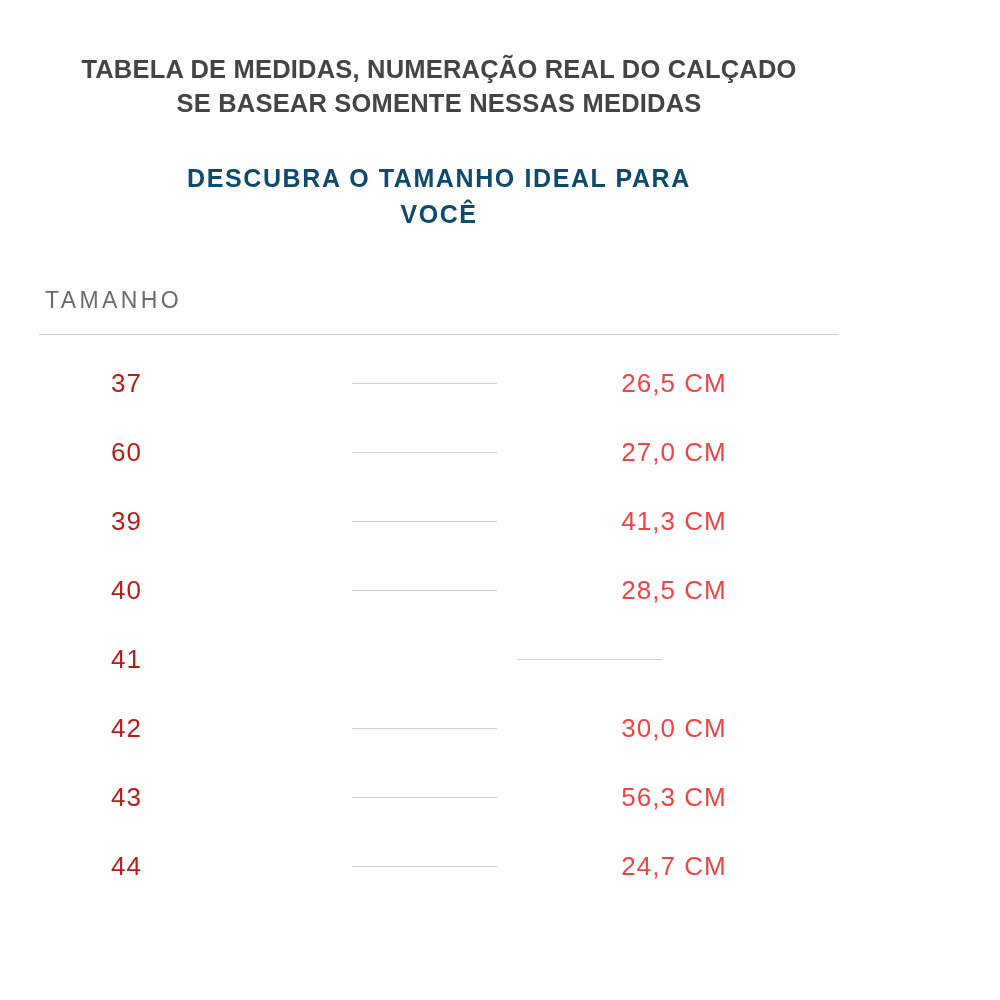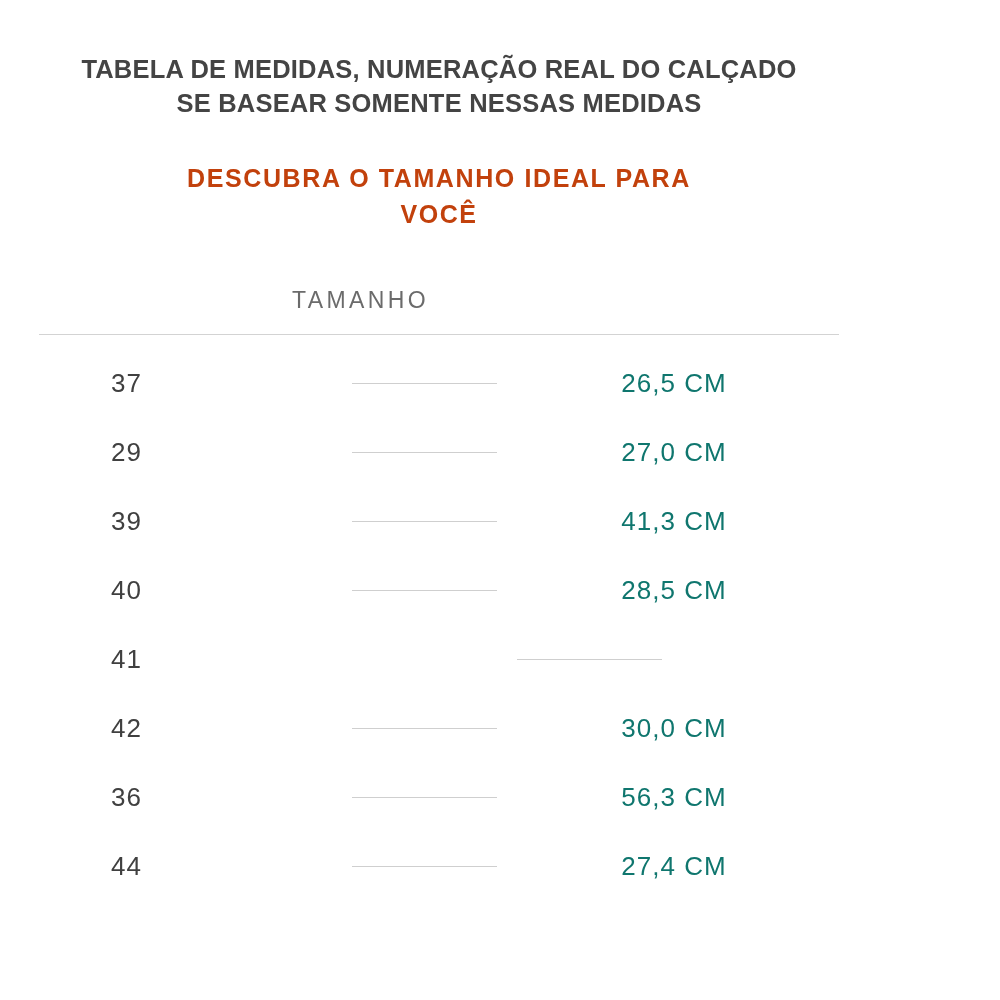--- a/index.html
+++ b/index.html
@@ -35,35 +35,35 @@
     line-height: 34px;
     white-space: nowrap;
   }
 
   
   .subtitle {
     margin-top: 40px;
     text-align: center;
     font-size: 25px;
     font-weight: 700;
-    color: #c2410c;
+    color: #0c4a6e;
     letter-spacing: 1.6px;
     line-height: 36px;
     padding: 0 180px;
   }
 
   
   .table-wrap {
     margin: 52px auto 0 auto;
     width: 800px;
   }
   .col-head {
     display: flex;
     align-items: flex-end;
-    justify-content: center;
+    justify-content: space-between;
     padding-bottom: 18px;
   }
   .col-head-left {
     flex: 0 0 auto;
     width: 300px;
     text-align: left;
     padding-left: 6px;
     font-size: 23px;
     letter-spacing: 3.4px;
     color: #6b6b6b;
@@ -94,40 +94,40 @@
     height: 69px;
   }
   .cell-size {
     flex: 0 0 auto;
     width: 300px;
     text-align: left;
     padding-left: 72px;
     box-sizing: border-box;
     font-size: 26px;
     letter-spacing: 1px;
-    color: #404040;
+    color: #b91c1c;
   }
   .cell-dash {
     flex: 1 1 auto;
     display: flex;
     justify-content: center;
     align-items: center;
   }
   .dash {
     width: 145px;
     height: 1px;
     background: #cfcfcf;
   }
   .cell-measure {
     flex: 0 0 auto;
     width: 330px;
     text-align: center;
     font-size: 26px;
     letter-spacing: 1px;
-    color: #0f766e;
+    color: #ef4444;
   }
 </style>
 </head>
 <body>
 
 <div class="page">
 
   <div class="header">
     <div class="header-line">TABELA DE  MEDIDAS, NUMERAÇÃO REAL DO CALÇADO</div>
     <div class="header-line">SE BASEAR SOMENTE NESSAS MEDIDAS</div>
@@ -147,21 +147,21 @@
 
       <div class="row">
         <div class="cell-size">37</div>
         <div class="cell-dash">
             <div class="dash"></div>
           </div>
         <div class="cell-measure">26,5 CM</div>
       </div>
 
       <div class="row">
-        <div class="cell-size">29</div>
+        <div class="cell-size">60</div>
         <div class="cell-dash">
             <div class="dash"></div>
           </div>
         <div class="cell-measure">27,0 CM</div>
       </div>
 
       <div class="row">
         <div class="cell-size">39</div>
         <div class="cell-dash">
             <div class="dash"></div>
@@ -186,30 +186,30 @@
 
       <div class="row">
         <div class="cell-size">42</div>
         <div class="cell-dash">
             <div class="dash"></div>
           </div>
         <div class="cell-measure">30,0 CM</div>
       </div>
 
       <div class="row">
-        <div class="cell-size">36</div>
+        <div class="cell-size">43</div>
         <div class="cell-dash">
             <div class="dash"></div>
           </div>
         <div class="cell-measure">56,3 CM</div>
       </div>
 
       <div class="row">
         <div class="cell-size">44</div>
         <div class="cell-dash">
             <div class="dash"></div>
           </div>
-        <div class="cell-measure">27,4 CM</div>
+        <div class="cell-measure">24,7 CM</div>
       </div>
 
     </div>
   </div>
 </div>
 
 </body></html>

